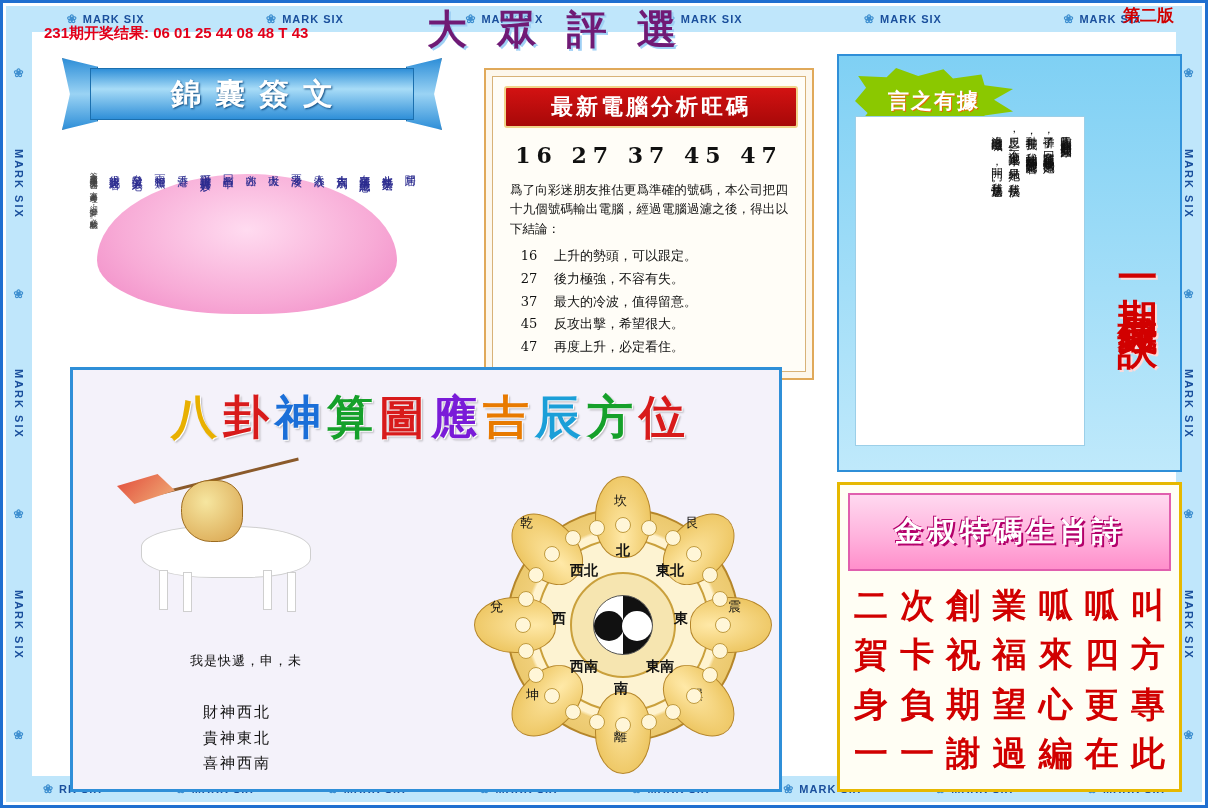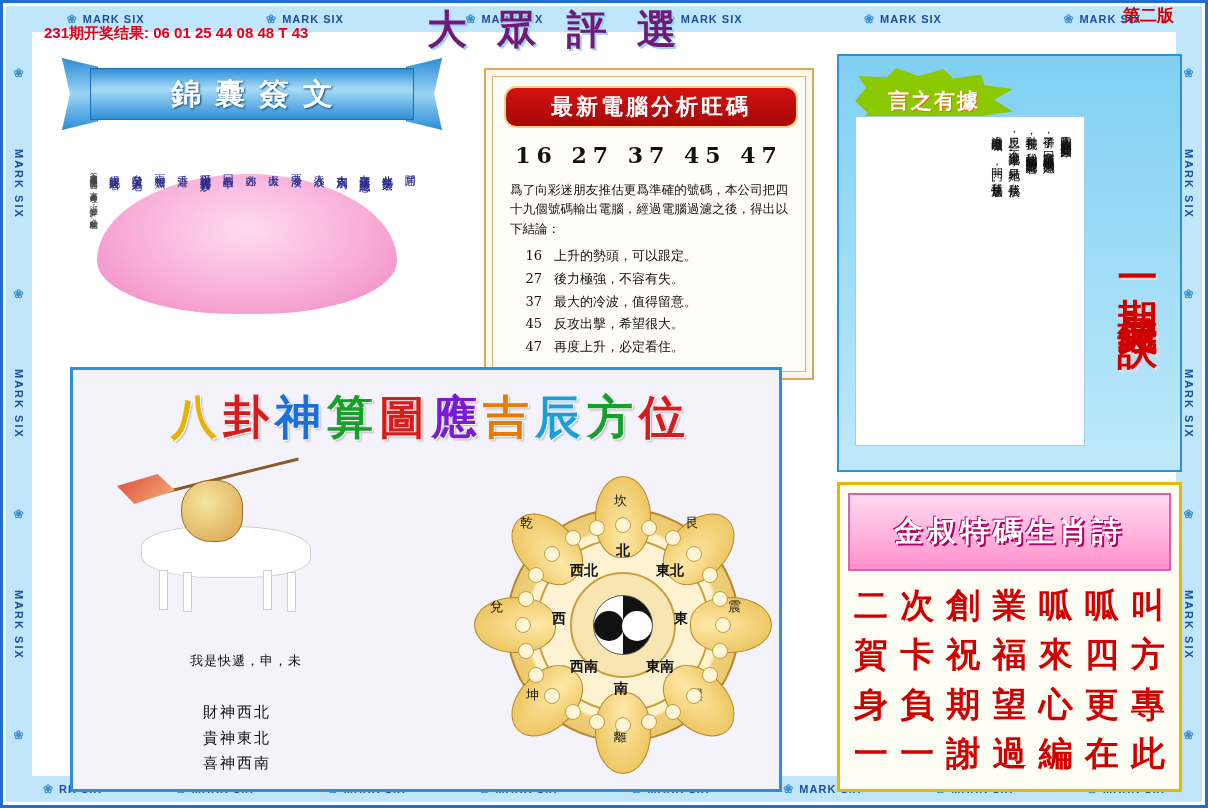--- a/index.html
+++ b/index.html
@@ -114,41 +114,41 @@
 
   
   #hot-card {
     position:absolute; left:452px; top:36px; width:330px; height:312px;
     background:#fdf7ec; border:2px solid #e0a95a;
   }
   #hot-card .inner { position:absolute; inset:6px; border:1px solid #d8b278; background:#fffdf7; }
   #hot-title {
     position:absolute; left:18px; top:16px; width:294px; height:42px;
     background:linear-gradient(to bottom,#d31212,#a70808);
-    border:2px solid #f0d38a; border-radius:12px;
+    border:2px solid #f0d38a; border-radius:3px;
     display:flex; align-items:center; justify-content:center;
     color:#ffffff; font-family:"DejaVu Serif", serif;
     font-weight:bold; font-size:22px; letter-spacing:3px;
   }
   #hot-numbers {
     position:absolute; left:0; right:0; top:72px;
     text-align:center; font-family:"DejaVu Serif", serif;
     font-size:22px; font-weight:bold; color:#111; letter-spacing:6px;
   }
   #hot-paragraph {
     position:absolute; left:24px; right:24px; top:110px;
     font-family:"DejaVu Serif", serif; font-size:12.5px; color:#111;
     line-height:1.55; text-align:justify; text-indent:0;
   }
   #hot-list {
     position:absolute; left:30px; right:22px; top:175px;
     font-family:"DejaVu Serif", serif; font-size:13px; color:#111;
   }
   #hot-list .row { display:flex; gap:12px; line-height:1.75; }
-  #hot-list .n { width:26px; text-align:right; }
+  #hot-list .n { width:26px; text-align:center; }
 
   
   #right-top {
     position:absolute; left:805px; top:22px; width:345px; height:418px;
     background:linear-gradient(to bottom,#7fd0f4,#bfe9fb);
     border:2px solid #2f8fd8;
   }
   #starburst {
     position:absolute; left:16px; top:12px; width:158px; height:66px;
     background:#8bc800;

